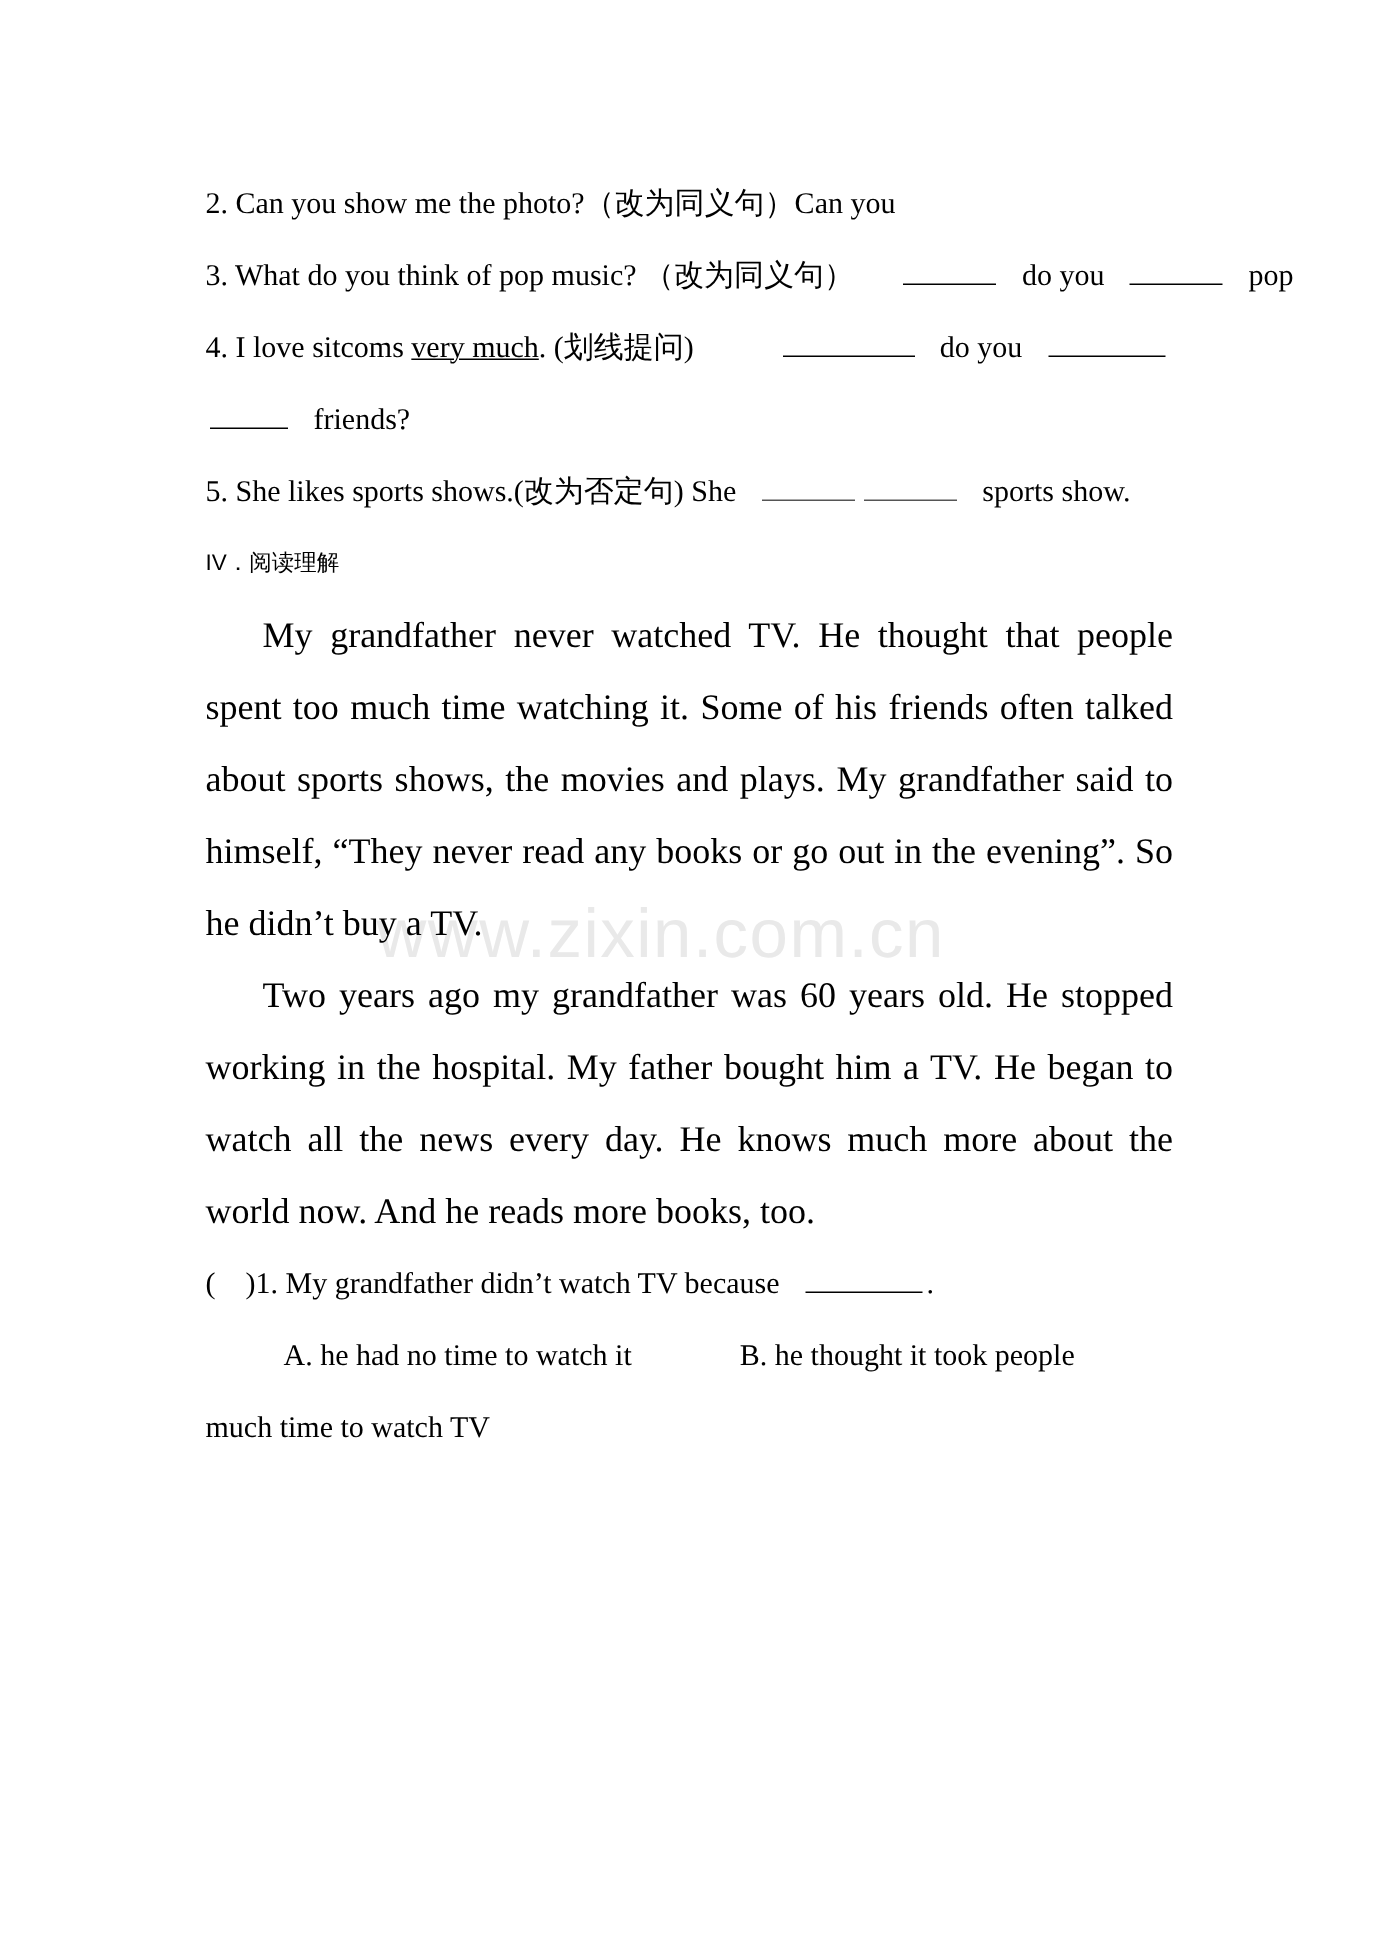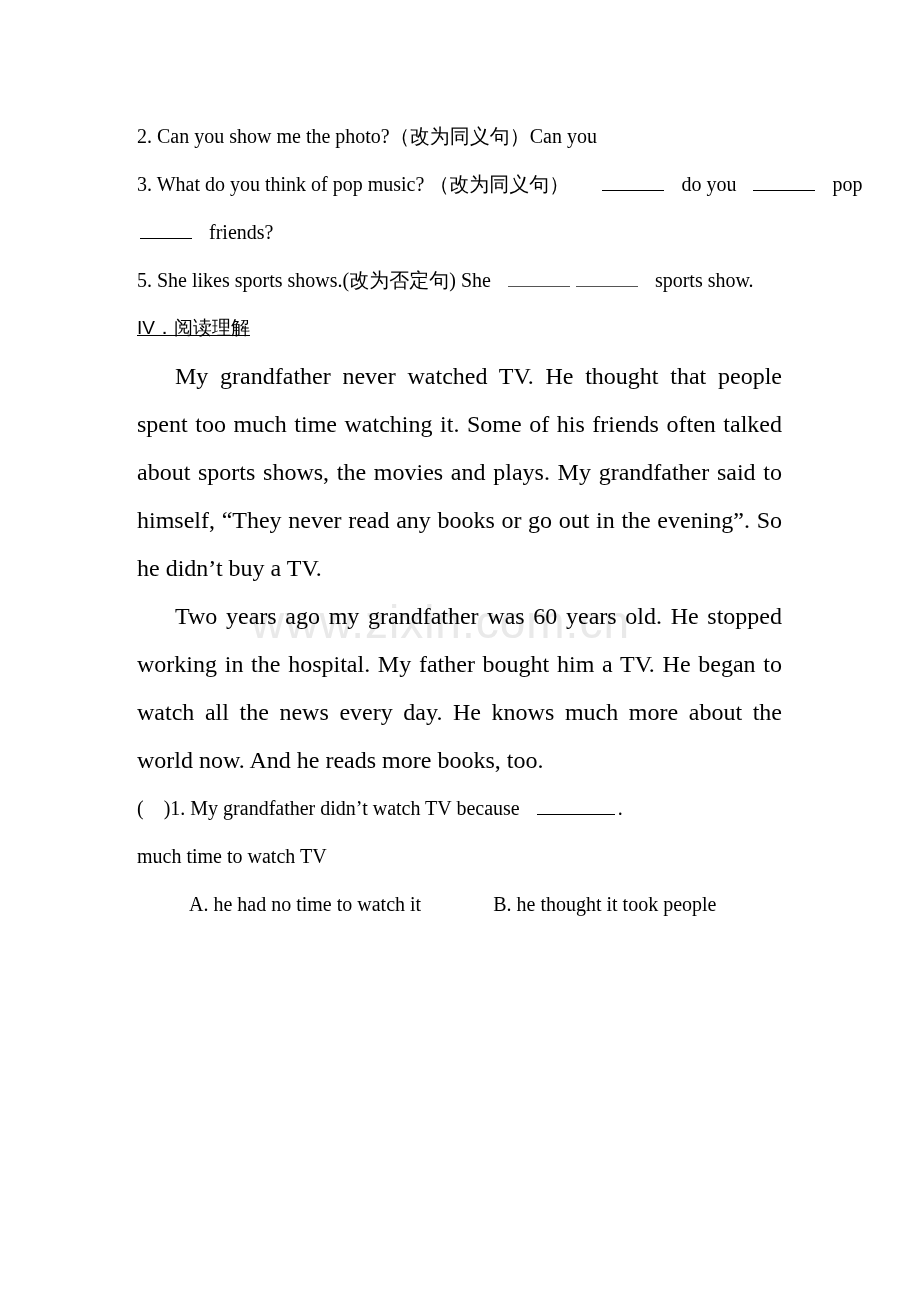--- a/index.html
+++ b/index.html
@@ -56,24 +56,23 @@
   
   .qline {
     font-size: 20px;
     line-height: 48px;
     margin: 0;
     white-space: pre-wrap;
   }
   .qline.wide { width: 733px; }
 
   .heading {
-    font-size: 19px;
+    font-size: 15px;
     line-height: 48px;
     margin: 0;
-    text-decoration: underline;
   }
   .heading .cn { font-family: "Liberation Sans", "DejaVu Sans", sans-serif; }
 
   
   .para {
     font-size: 24px;
     line-height: 48px;
     margin: 0;
     text-align: justify;
     text-justify: inter-word;
@@ -112,32 +111,33 @@
   <div class="watermark">www.zixin.com.cn</div>
 
   <div class="content">
 
     <p class="qline"><span>2. Can you show me the photo?（改为同义句）Can you</span></p>
 
 
     <p class="qline wide"><span>3. What do you think of pop music? （改为同义句）</span><span class="sp-md"></span><span class="blank b-md"></span><span class="sp-sm"></span><span>do you</span><span class="sp-sm"></span><span class="blank b-md"></span><span class="sp-sm"></span><span>pop</span></p>
 
 
+    <p class="qline"><span>4. I love sitcoms </span><span class="ul">very much</span><span>. (划线提问)</span><span class="sp-lg"></span><span class="blank b-xl"></span><span class="sp-sm"></span><span>do you</span><span class="sp-sm"></span><span class="blank b-lg"></span></p>
 
     <p class="qline"><span class="blank b-sm"></span><span class="sp-sm"></span><span>friends?</span></p>
 
     <p class="qline"><span>5. She likes sports shows.(改为否定句) She</span><span class="sp-sm"></span><span class="blank b-md gray"></span><span class="blank b-md gray"></span><span class="sp-sm"></span><span>sports show.</span></p>
 
     <p class="heading"><span class="cn">IV．阅读理解</span></p>
 
     <p class="para">My grandfather never watched TV. He thought that people spent too much time watching it. Some of his friends often talked about sports shows, the movies and plays. My grandfather said to himself, “They never read any books or go out in the evening”. So he didn’t buy a TV.</p>
 
     <p class="para">Two years ago my grandfather was 60 years old. He stopped working in the hospital. My father bought him a TV. He began to watch all the news every day. He knows much more about the world now. And he reads more books, too.</p>
 
 
     <p class="qline"><span>(　)1. My grandfather didn’t watch TV because</span><span class="sp-sm"></span><span class="blank b-lg"></span><span>.</span></p>
 
+    <p class="qline optline"><span class="indent-opt"></span><span>A. he had no time to watch it</span><span class="sp-opt"></span><span>B. he thought it took people</span></p>
+
     <p class="qline">much time to watch TV</p>
-
-    <p class="qline optline"><span class="indent-opt"></span><span>A. he had no time to watch it</span><span class="sp-opt"></span><span>B. he thought it took people</span></p>
 
   </div>
 </div>
 
 </body></html>

